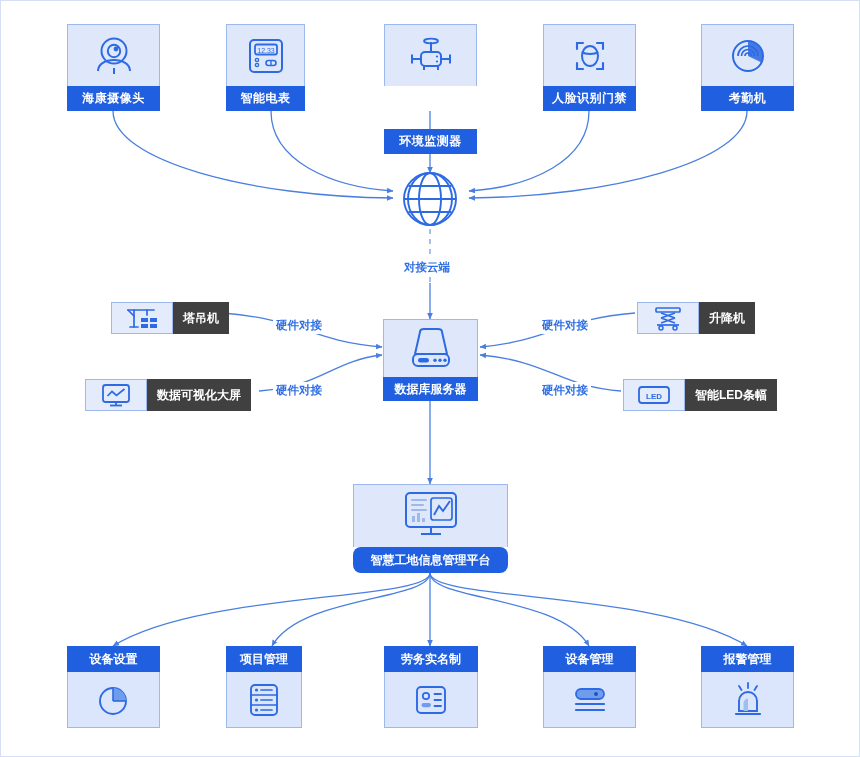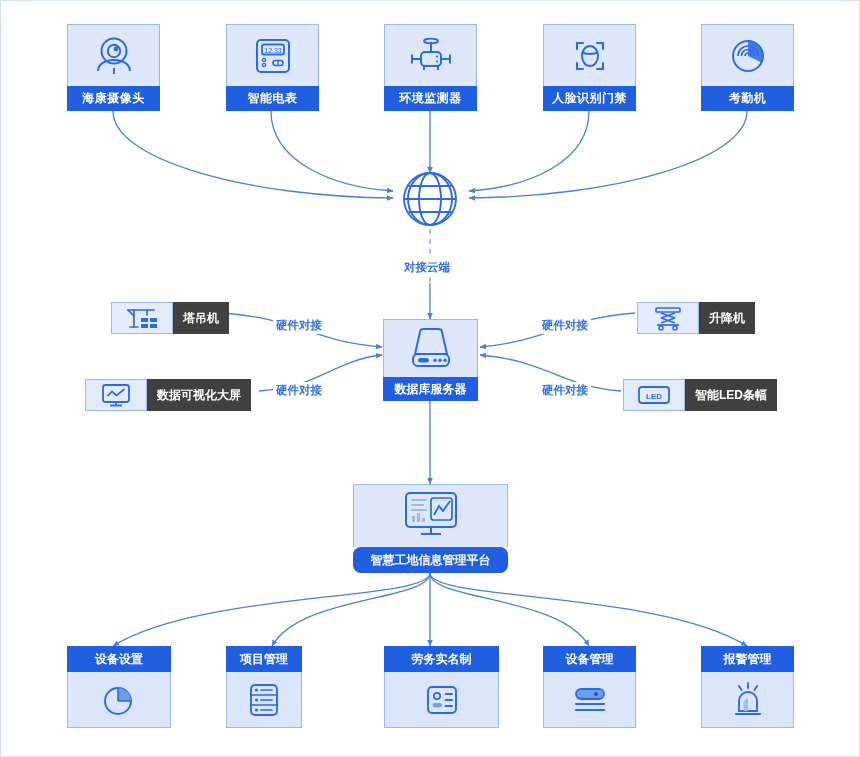--- a/index.html
+++ b/index.html
@@ -92,21 +92,21 @@
         <circle cx="22" cy="16" r="12.5" fill="none" stroke="#2d6ae3" stroke-width="2"></circle>
         <circle cx="22" cy="16" r="6.2" fill="none" stroke="#2d6ae3" stroke-width="2"></circle>
         <circle cx="24" cy="14" r="2.4" fill="#2d6ae3"></circle>
         <path d="M6,36 C6,29 13.5,25 22,25 C30.5,25 38,29 38,36" fill="none" stroke="#2d6ae3" stroke-width="2"></path>
         <line x1="22" y1="33" x2="22" y2="39" stroke="#2d6ae3" stroke-width="2"></line>
       </svg>
     </div>
     <div class="band" style="height:25px;">海康摄像头</div>
   </div>
 
-  <div class="vcard" style="left:225px;top:23px;width:93px;height:87px;border-radius:24px;">
+  <div class="vcard" style="left:225px;top:23px;width:79px;height:87px;border-radius:24px;">
     <div class="pane" style="height:62px;">
       <svg width="44" height="42" viewBox="0 0 44 42">
         <rect x="6" y="5" width="32" height="32" rx="4" fill="none" stroke="#2d6ae3" stroke-width="2"></rect>
         <rect x="11" y="9.5" width="22" height="10" rx="2" fill="none" stroke="#2d6ae3" stroke-width="1.8"></rect>
         <text x="22" y="17.5" font-size="7" fill="#2d6ae3" text-anchor="middle" font-family="'Liberation Sans',sans-serif">12.33</text>
         <circle cx="13" cy="25" r="1.6" fill="none" stroke="#2d6ae3" stroke-width="1.4"></circle>
         <circle cx="13" cy="30" r="1.6" fill="none" stroke="#2d6ae3" stroke-width="1.4"></circle>
         <rect x="22" y="25.5" width="10" height="5" rx="2.5" fill="none" stroke="#2d6ae3" stroke-width="1.6"></rect>
         <line x1="27" y1="25.8" x2="27" y2="30.2" stroke="#2d6ae3" stroke-width="1.4"></line>
       </svg>
@@ -123,21 +123,21 @@
         <circle cx="31" cy="21.5" r="1.1" fill="#2d6ae3"></circle>
         <circle cx="31" cy="26.5" r="1.1" fill="#2d6ae3"></circle>
         <line x1="6" y1="24" x2="15" y2="24" stroke="#2d6ae3" stroke-width="2"></line>
         <line x1="35" y1="24" x2="44" y2="24" stroke="#2d6ae3" stroke-width="2"></line>
         <line x1="6" y1="19.5" x2="6" y2="28.5" stroke="#2d6ae3" stroke-width="2"></line>
         <line x1="44" y1="19.5" x2="44" y2="28.5" stroke="#2d6ae3" stroke-width="2"></line>
         <line x1="18" y1="31" x2="18" y2="35" stroke="#2d6ae3" stroke-width="2"></line>
         <line x1="32" y1="31" x2="32" y2="35" stroke="#2d6ae3" stroke-width="2"></line>
       </svg>
     </div>
-    <div class="band" style="height:25px;">环境监测器</div>
+    <div class="band" style="height:25px;margin-top:43px;">环境监测器</div>
   </div>
 
   <div class="vcard" style="left:542px;top:23px;width:93px;height:87px;">
     <div class="pane" style="height:62px;">
       <svg width="44" height="42" viewBox="0 0 44 42">
         <g fill="none" stroke="#2d6ae3" stroke-width="2.1" stroke-linecap="round">
           <path d="M9,14 L9,8 L15,8"></path>
             <path d="M35,14 L35,8 L29,8"></path>
           <path d="M9,28 L9,34 L15,34"></path>
             <path d="M35,28 L35,34 L29,34"></path>
@@ -266,21 +266,21 @@
         </g>
         <rect x="37" y="9" width="21" height="22" rx="2.5" fill="none" stroke="#2d6ae3" stroke-width="1.7"></rect>
         <polyline points="40,26 45,17 49,22 56,12" fill="none" stroke="#2d6ae3" stroke-width="1.9"></polyline>
         <line x1="37" y1="38" x2="37" y2="45" stroke="#2d6ae3" stroke-width="2"></line>
         <line x1="27" y1="45" x2="47" y2="45" stroke="#2d6ae3" stroke-width="2"></line>
       </svg>
     </div>
     <div class="band" style="height:26px;border-radius:8px;">智慧工地信息管理平台</div>
   </div>
 
-  <div class="bcard" style="left:66px;top:645px;width:104px;">
+  <div class="bcard" style="left:66px;top:645px;width:93px;">
     <div class="band">设备设置</div>
     <div class="pane">
       <svg width="40" height="38" viewBox="0 0 40 38">
         <circle cx="19" cy="20" r="13" fill="none" stroke="#2d6ae3" stroke-width="1.9"></circle>
         <path d="M19,20 L19,7 A13,13 0 0,1 32,20 Z" fill="#6f9ceb"></path>
         <line x1="19" y1="20" x2="19" y2="7" stroke="#2d6ae3" stroke-width="1.6"></line>
         <line x1="19" y1="20" x2="32" y2="20" stroke="#2d6ae3" stroke-width="1.6"></line>
       </svg>
     </div>
   </div>
@@ -295,21 +295,21 @@
           <line x1="16" y1="9" x2="27" y2="9"></line>
             <line x1="16" y1="19" x2="27" y2="19"></line>
             <line x1="16" y1="29" x2="27" y2="29"></line>
         </g>
         <circle cx="11.5" cy="9" r="1.6" fill="#2d6ae3"></circle>
         <circle cx="11.5" cy="19" r="1.6" fill="#2d6ae3"></circle>
         <circle cx="11.5" cy="29" r="1.6" fill="#2d6ae3"></circle>
       </svg>
     </div>
   </div>
-  <div class="bcard" style="left:383px;top:645px;width:115px;">
+  <div class="bcard" style="left:383px;top:645px;width:94px;">
     <div class="band">劳务实名制</div>
     <div class="pane">
       <svg width="40" height="38" viewBox="0 0 40 38">
         <rect x="6" y="6" width="28" height="26" rx="4" fill="none" stroke="#2d6ae3" stroke-width="1.9"></rect>
         <circle cx="15" cy="15" r="3.2" fill="none" stroke="#2d6ae3" stroke-width="1.7"></circle>
         <rect x="10.5" y="22" width="9.5" height="4.2" rx="2.1" fill="#6f9ceb"></rect>
         <g stroke="#2d6ae3" stroke-width="1.8" stroke-linecap="round">
           <line x1="23.5" y1="13" x2="30" y2="13"></line>
             <line x1="23.5" y1="19" x2="30" y2="19"></line>
           <line x1="23.5" y1="25" x2="30" y2="25"></line>

